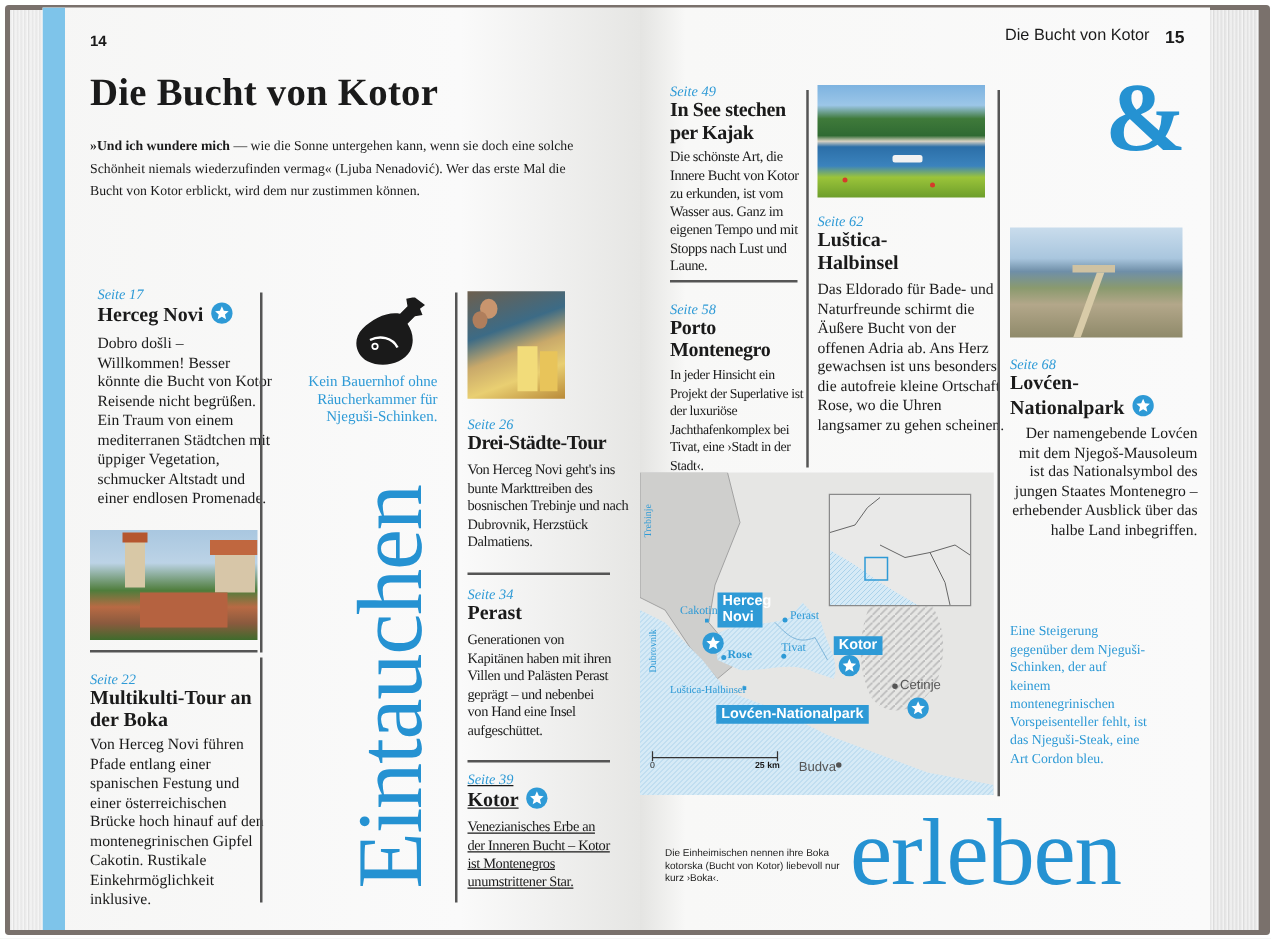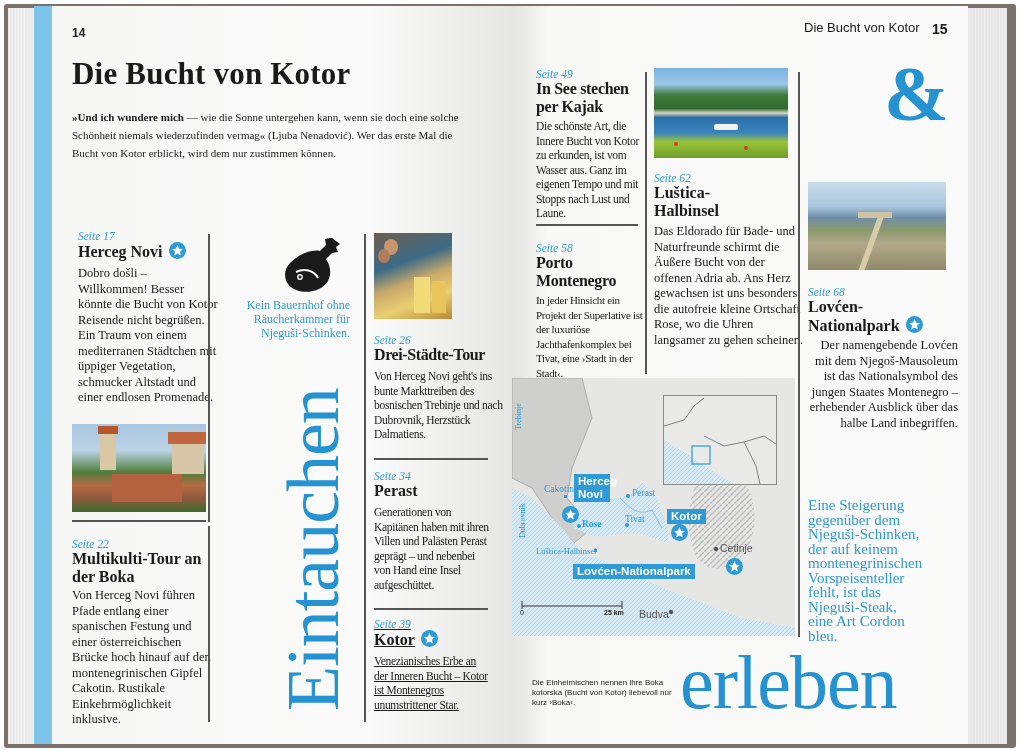--- a/index.html
+++ b/index.html
@@ -170,21 +170,21 @@
   </div>
 
   <div class="abs" style="left:296px; top:280px; width:150px;">
     <div class="seite">Seite 68</div>
     <div class="entry-h" style="width:120px;"><span>Lovćen-Nationalpark</span><span class="star"><svg width="13" height="13" viewBox="0 0 24 24">
             <path d="M12 2l2.9 6.6 7.1.7-5.4 4.8 1.6 7-6.2-3.7-6.2 3.7 1.6-7L2 9.3l7.1-.7z" fill="#fff"></path>
           </svg></span></div>
     <div class="entry-p" style="margin-top:3px;text-align:right;">Der namengebende Lovćen mit dem Njegoš-Mausoleum ist das Nationalsymbol des jungen Staates Montenegro – erhebender Ausblick über das halbe Land inbegriffen.</div>
   </div>
 
-  <div class="abs blue-text" style="left:296px; top:492px; width:112px; font-size:15px; line-height:14.5px;">Eine Steigerung gegenüber dem Njeguši-Schinken, der auf keinem montenegrinischen Vorspeisenteller fehlt, ist das Njeguši-Steak, eine Art Cordon bleu.</div>
+  <div class="abs blue-text" style="left:296px; top:492px; width:112px; font-size:11px; line-height:14.5px;">Eine Steigerung gegenüber dem Njeguši-Schinken, der auf keinem montenegrinischen Vorspeisenteller fehlt, ist das Njeguši-Steak, eine Art Cordon bleu.</div>
 
   <div class="map">
     <svg width="283" height="258" viewBox="0 0 283 258" style="position:absolute; left:0; top:0;">
       <defs>
         <pattern id="sea" width="4" height="4" patternUnits="userSpaceOnUse">
           <rect width="4" height="4" fill="#d6eaf6"></rect>
           <path d="M0 4 L4 0" stroke="#9cc9e6" stroke-width="0.6"></path>
         </pattern>
         <pattern id="park" width="6" height="6" patternUnits="userSpaceOnUse">
           <path d="M0 6 L6 0" stroke="#bcbcbc" stroke-width="1.4"></path>

